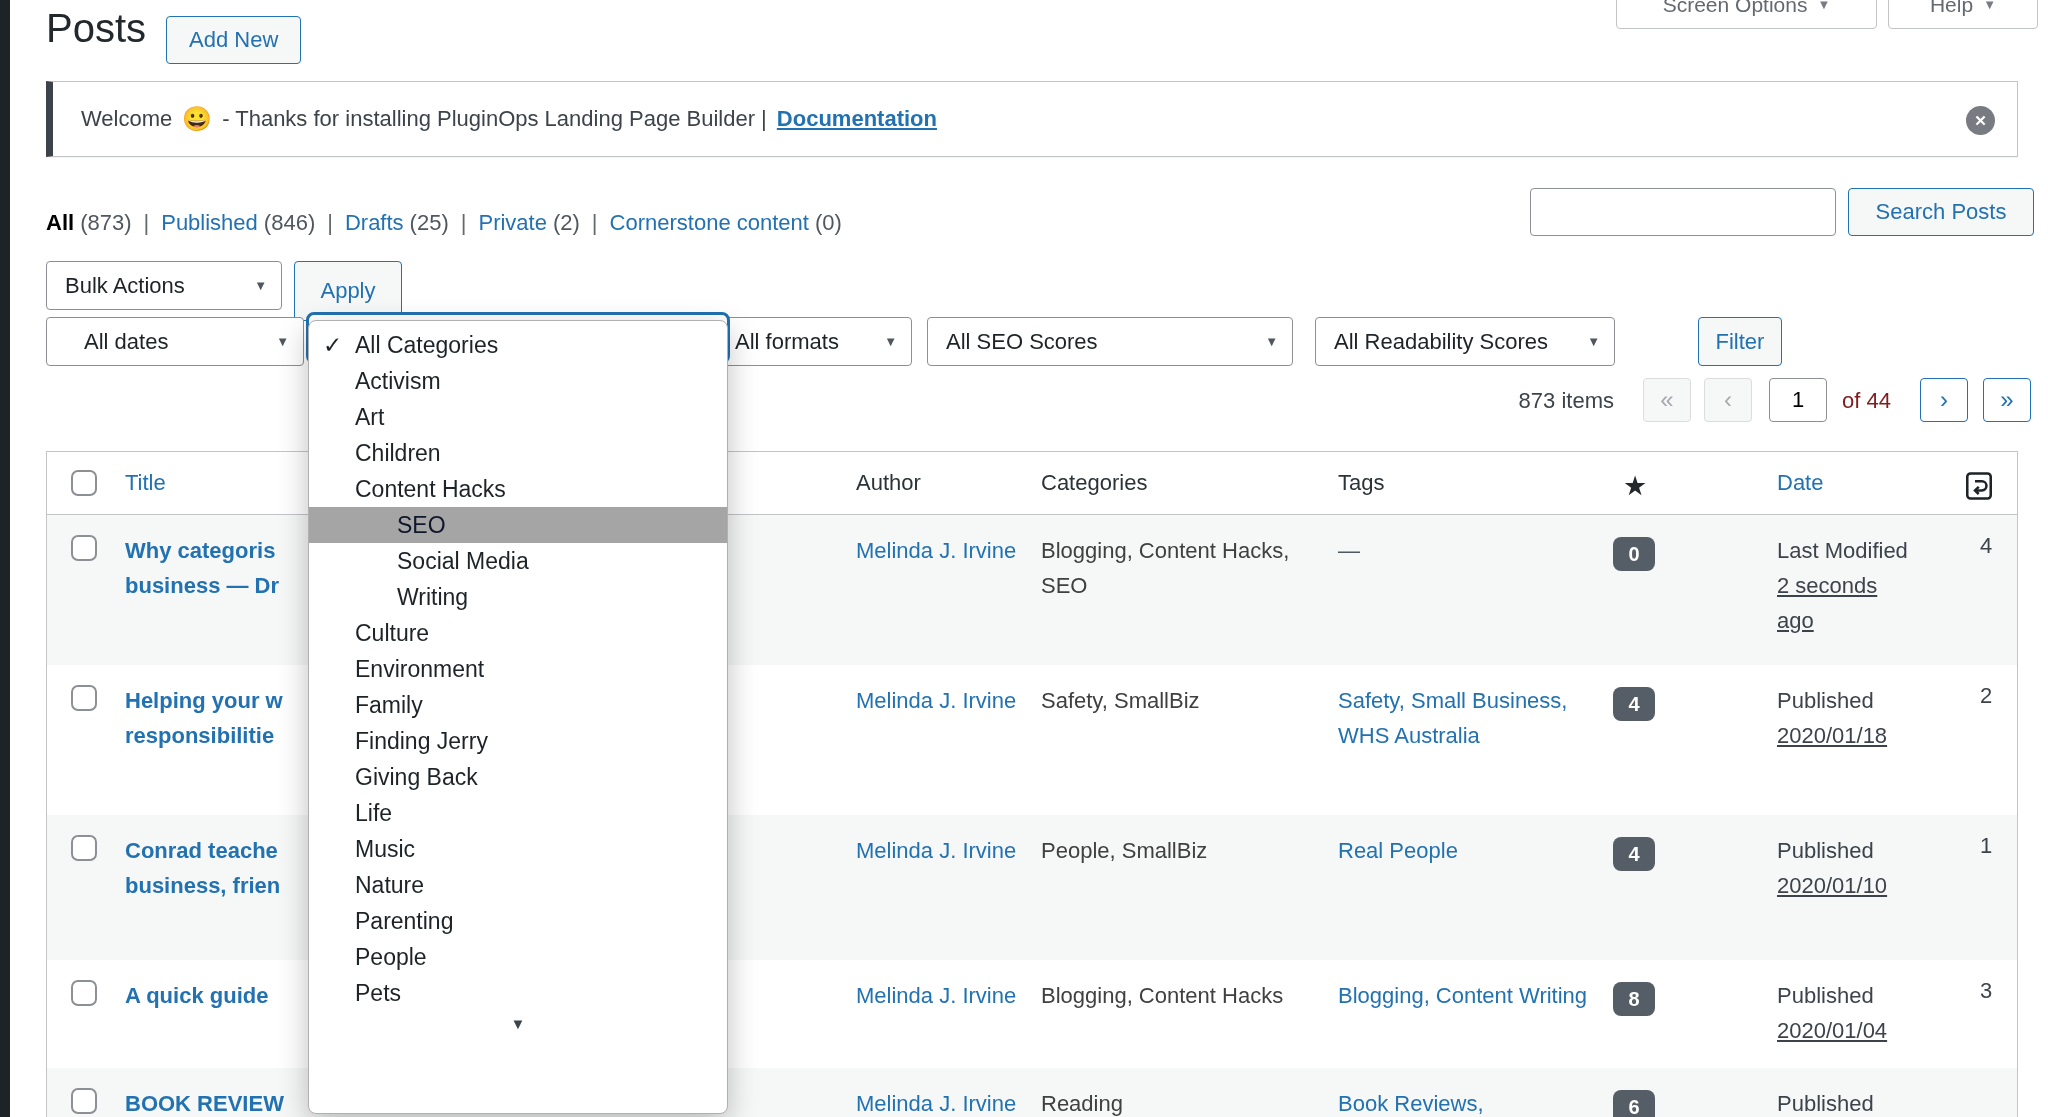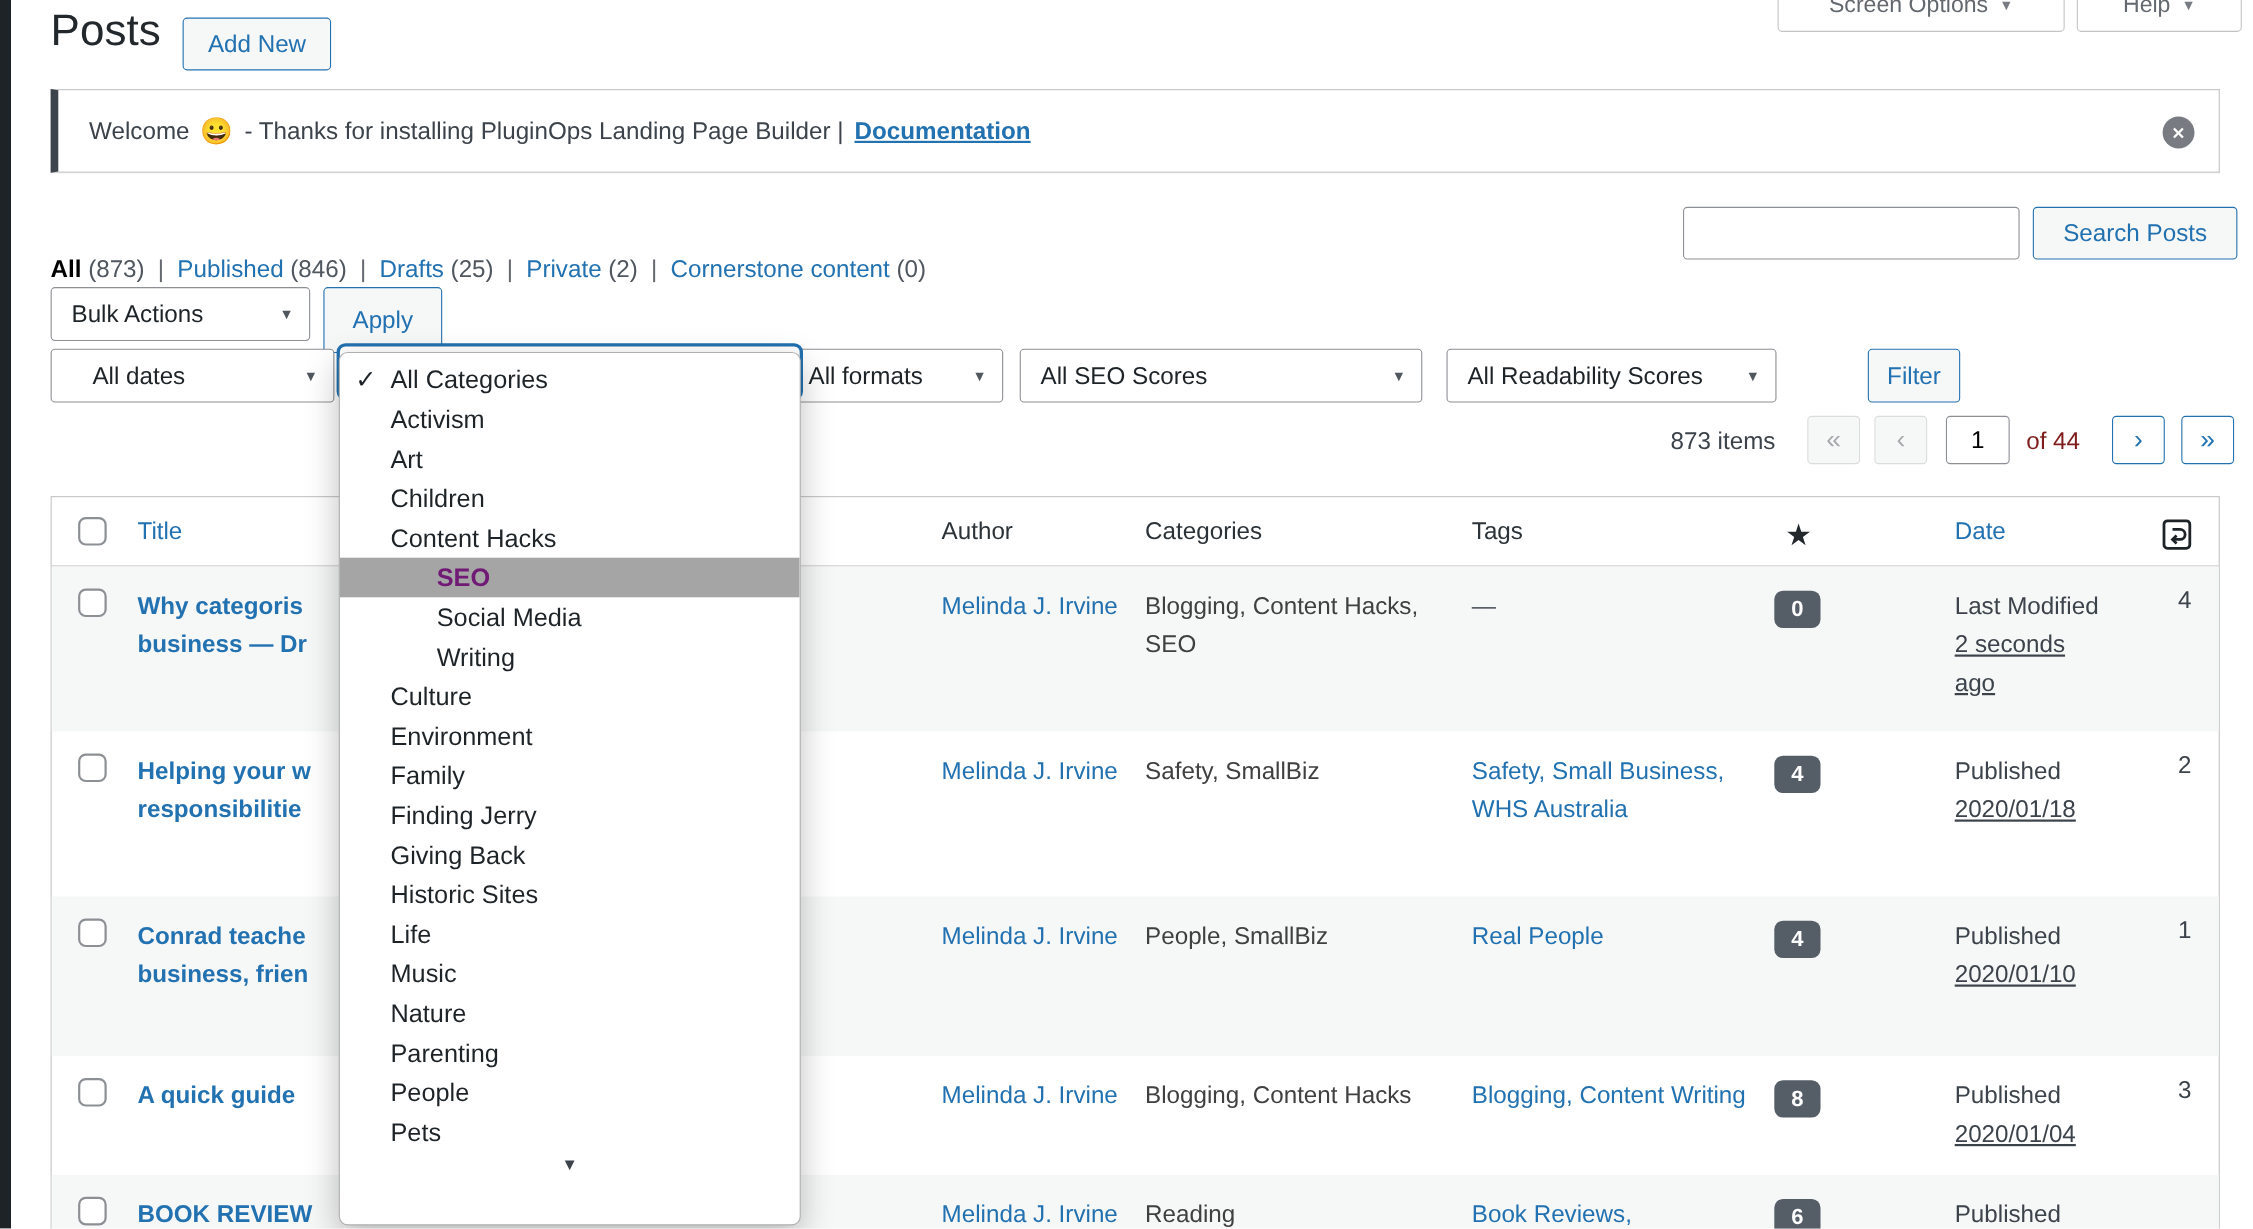--- a/index.html
+++ b/index.html
@@ -38,21 +38,21 @@
   }
   .notice .emoji { margin:0 10px; font-size:24px; }
   .notice-link { color:#2271b1; font-weight:700; text-decoration:underline; margin-left:10px; cursor:pointer; }
   .notice-dismiss {
     position:absolute; right:22px; top:24px; width:29px; height:29px; border-radius:50%;
     background:#787c82; color:#fff; font-size:15px; font-weight:700;
     display:flex; align-items:center; justify-content:center; cursor:pointer;
   }
 
   
-  .views { position:absolute; left:46px; top:210px; font-size:22px; white-space:nowrap;margin-top:22px; }
+  .views { position:absolute; left:46px; top:210px; font-size:22px; white-space:nowrap; }
   .views a { color:#2271b1; text-decoration:none; cursor:pointer; }
   .views .current .vlabel { color:#000; font-weight:700; }
   .views .vcount { color:#50575e; margin-left:6px; }
   .vsep { color:#646970; margin:0 12px; }
 
   
   .search-input {
     position:absolute; left:1530px; top:188px; width:306px; height:48px;
     border:1px solid #8c8f94; border-radius:4px; font-size:22px; padding:0 14px;
     font-family:"Liberation Sans",sans-serif;
@@ -140,21 +140,21 @@
   .cat-panel {
     position:absolute; left:308px; top:320px; width:420px; height:794px;
     background:#fff; border:1px solid #b0b0b0; border-radius:8px;
     box-shadow:0 10px 30px rgba(0,0,0,.25); z-index:50; padding-top:6px; overflow:hidden;
   }
   .cat-item {
     position:relative; height:36px; line-height:36px; padding-left:46px;
     font-size:23px; color:#1d2327; white-space:nowrap; cursor:pointer;
   }
   .cat-item.indent { padding-left:88px; }
-  .cat-item.highlighted { background:#a5a5a5; color:#701a75;font-weight:bold; }
+  .cat-item.highlighted { background:#a5a5a5; color:#0f172a; }
   .cat-check { position:absolute; left:14px; top:0; width:26px; }
   .cat-scroll { height:28px; line-height:26px; text-align:center; font-size:15px; color:#3c434a; cursor:pointer; }
 </style>
 </head>
 <body>
 
 <div class="screen">
 
   <div class="admin-strip"></div>
 
@@ -372,24 +372,20 @@
         <div class="cat-item">
     <span class="cat-check"></span>
     <span>Finding Jerry</span>
   </div>
         <div class="cat-item">
     <span class="cat-check"></span>
     <span>Giving Back</span>
   </div>
         <div class="cat-item">
     <span class="cat-check"></span>
-    <span>Historic Sites</span>
-  </div>
-        <div class="cat-item">
-    <span class="cat-check"></span>
     <span>Life</span>
   </div>
         <div class="cat-item">
     <span class="cat-check"></span>
     <span>Music</span>
   </div>
         <div class="cat-item">
     <span class="cat-check"></span>
     <span>Nature</span>
   </div>

